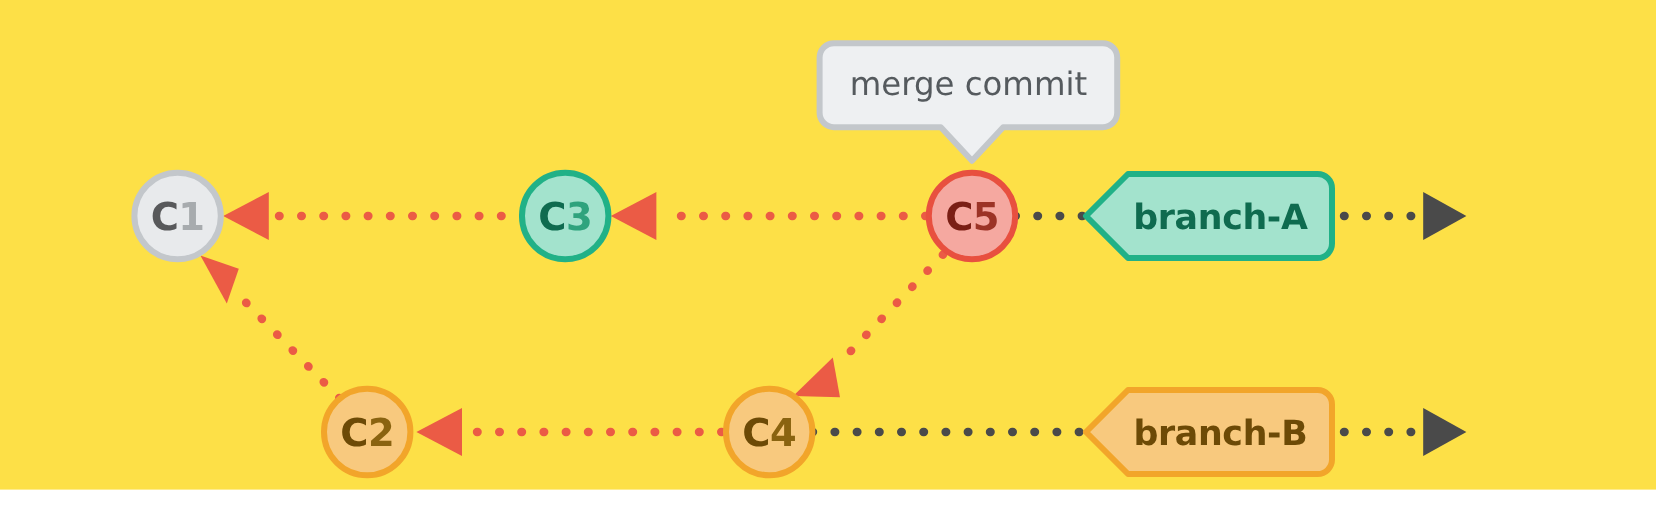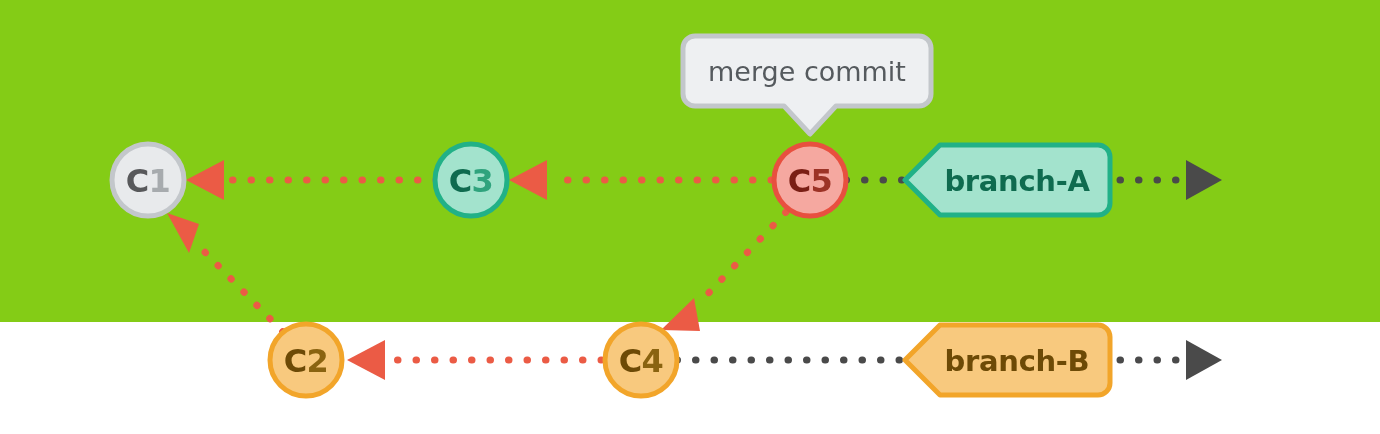--- a/index.html
+++ b/index.html
@@ -9,22 +9,22 @@
   }
   body {
     width: 1380px;
     height: 434px;
     font-family: "DejaVu Sans", sans-serif;
     overflow: hidden;
   }
   #diagram-root {
     position: relative;
     width: 1380px;
-    height: 322px;
-    background: #84cc16;
+    height: 408px;
+    background: #fde047;
   }
   svg#git-graph {
     display: block;
     width: 1380px;
     height: 434px;
   }
   .commit-label {
     font-family: "DejaVu Sans", sans-serif;
     font-weight: bold;
     font-size: 32px;

